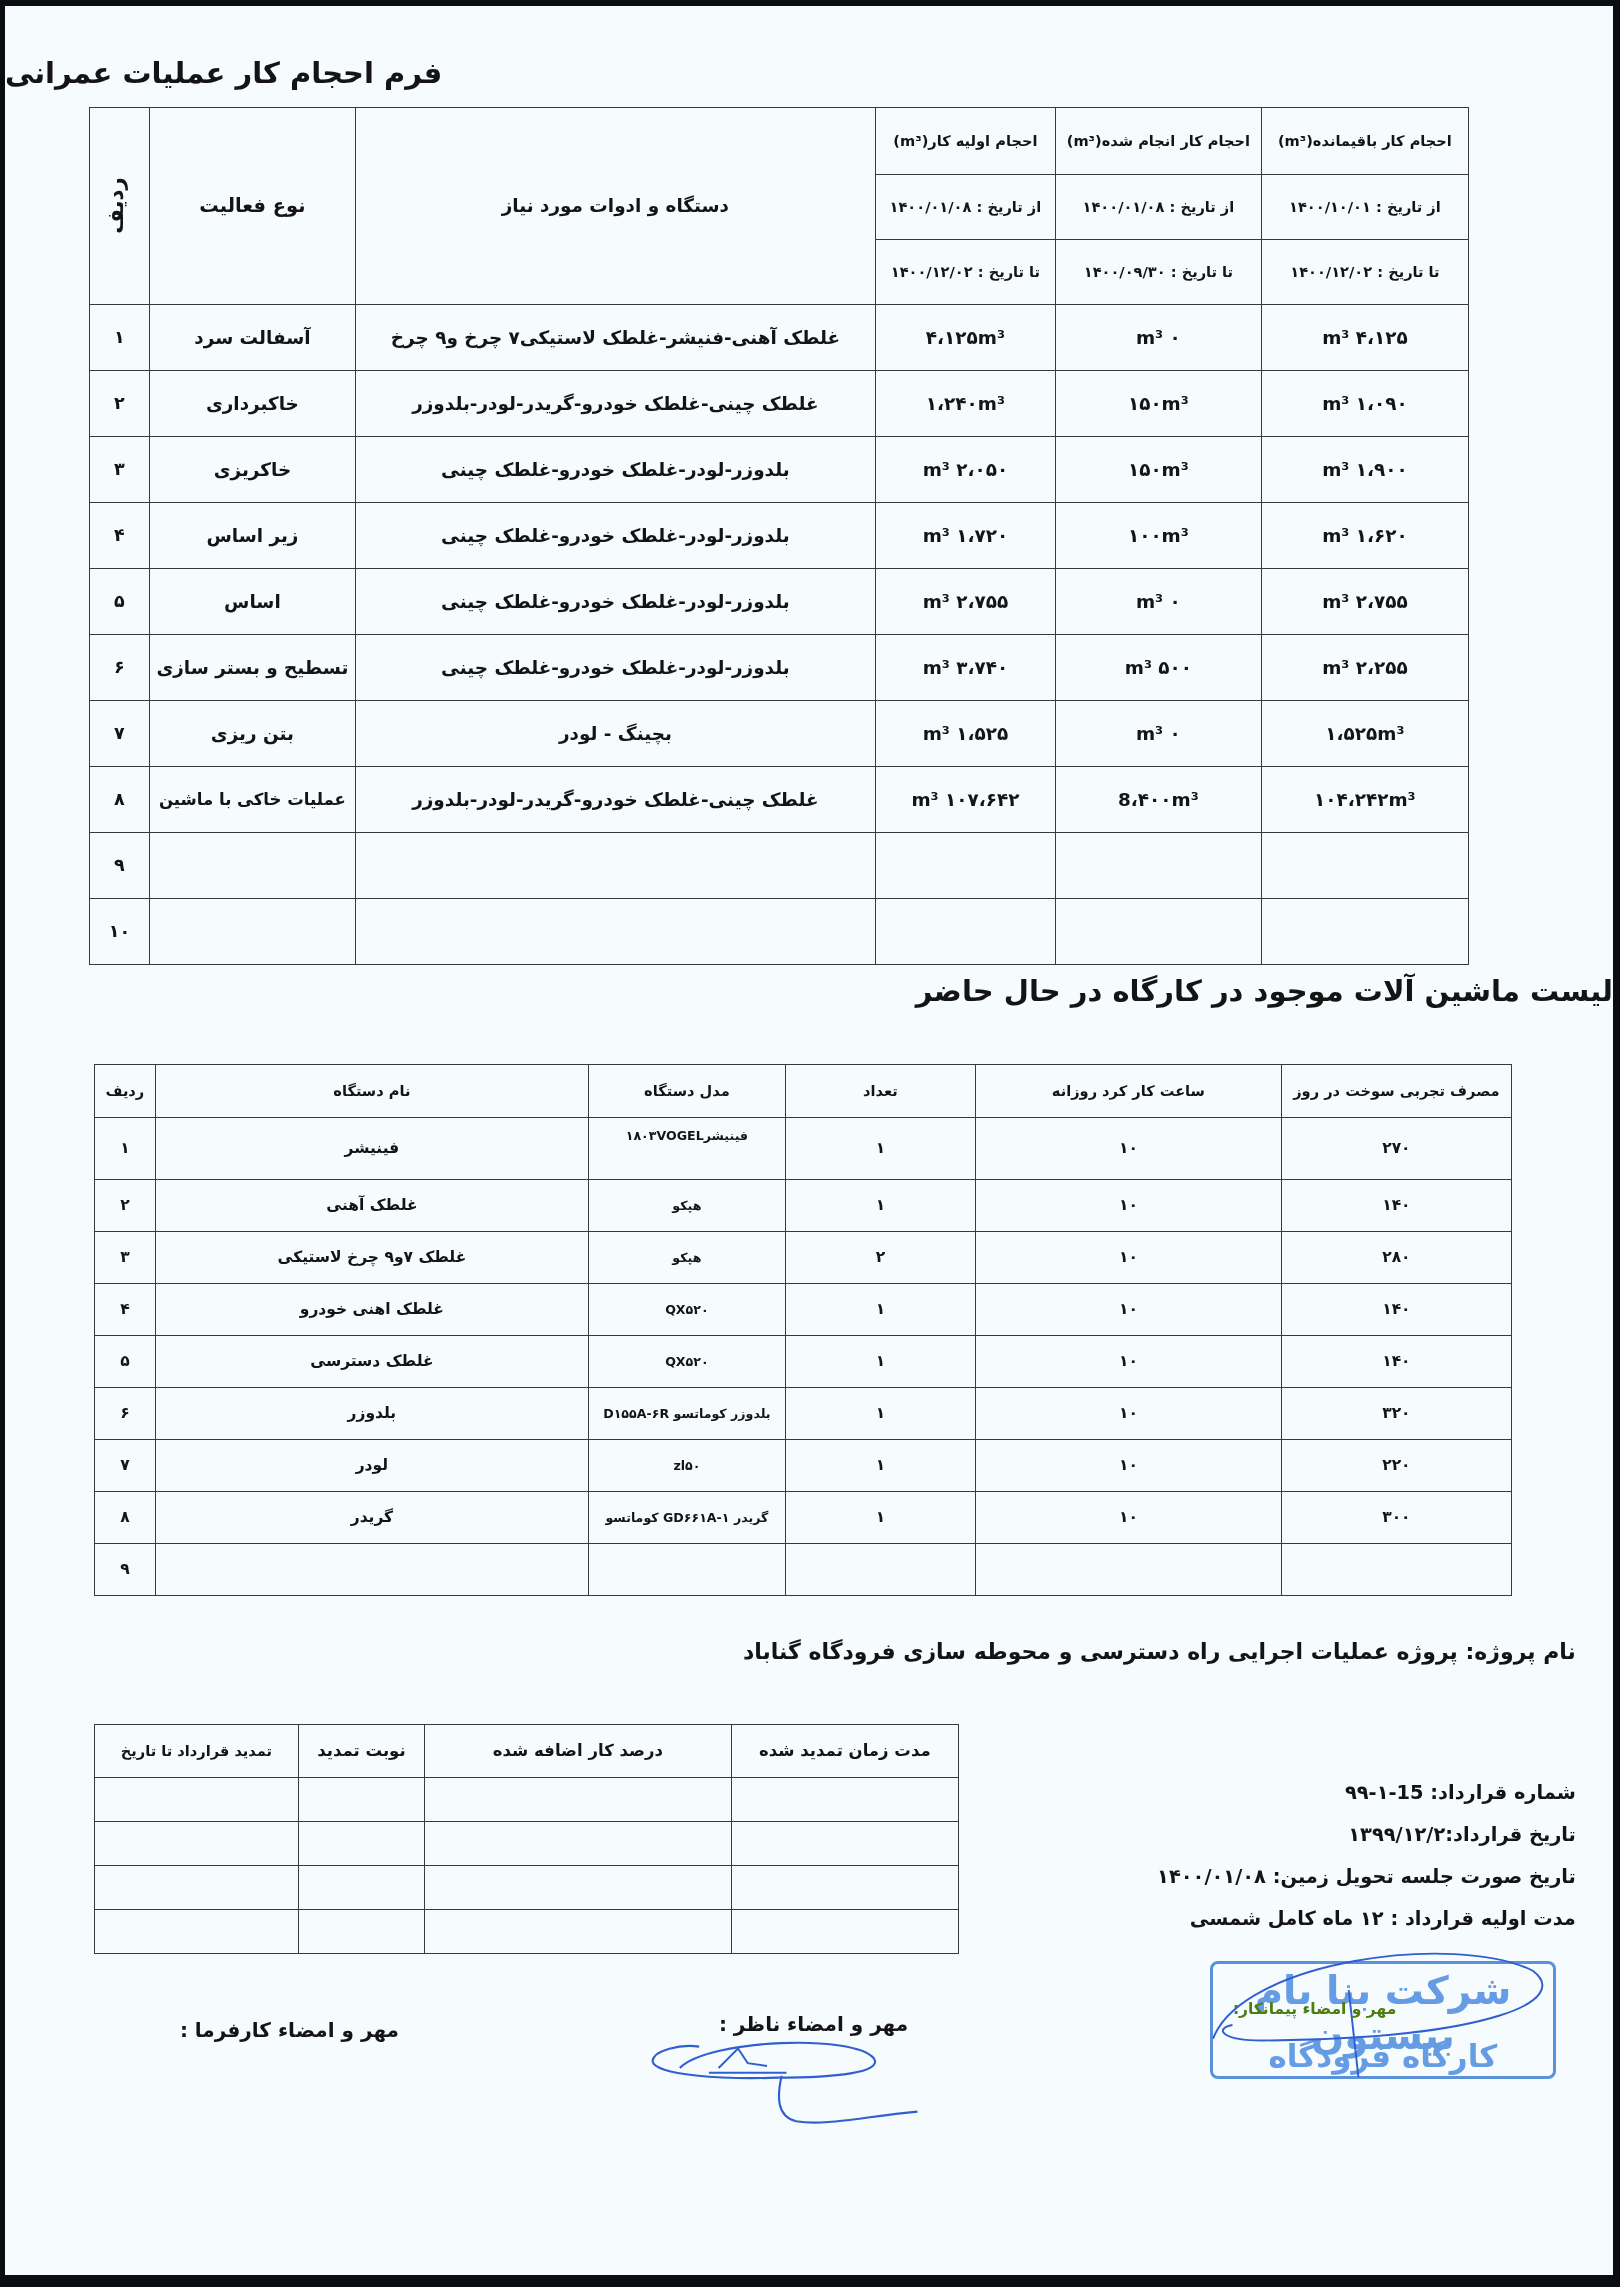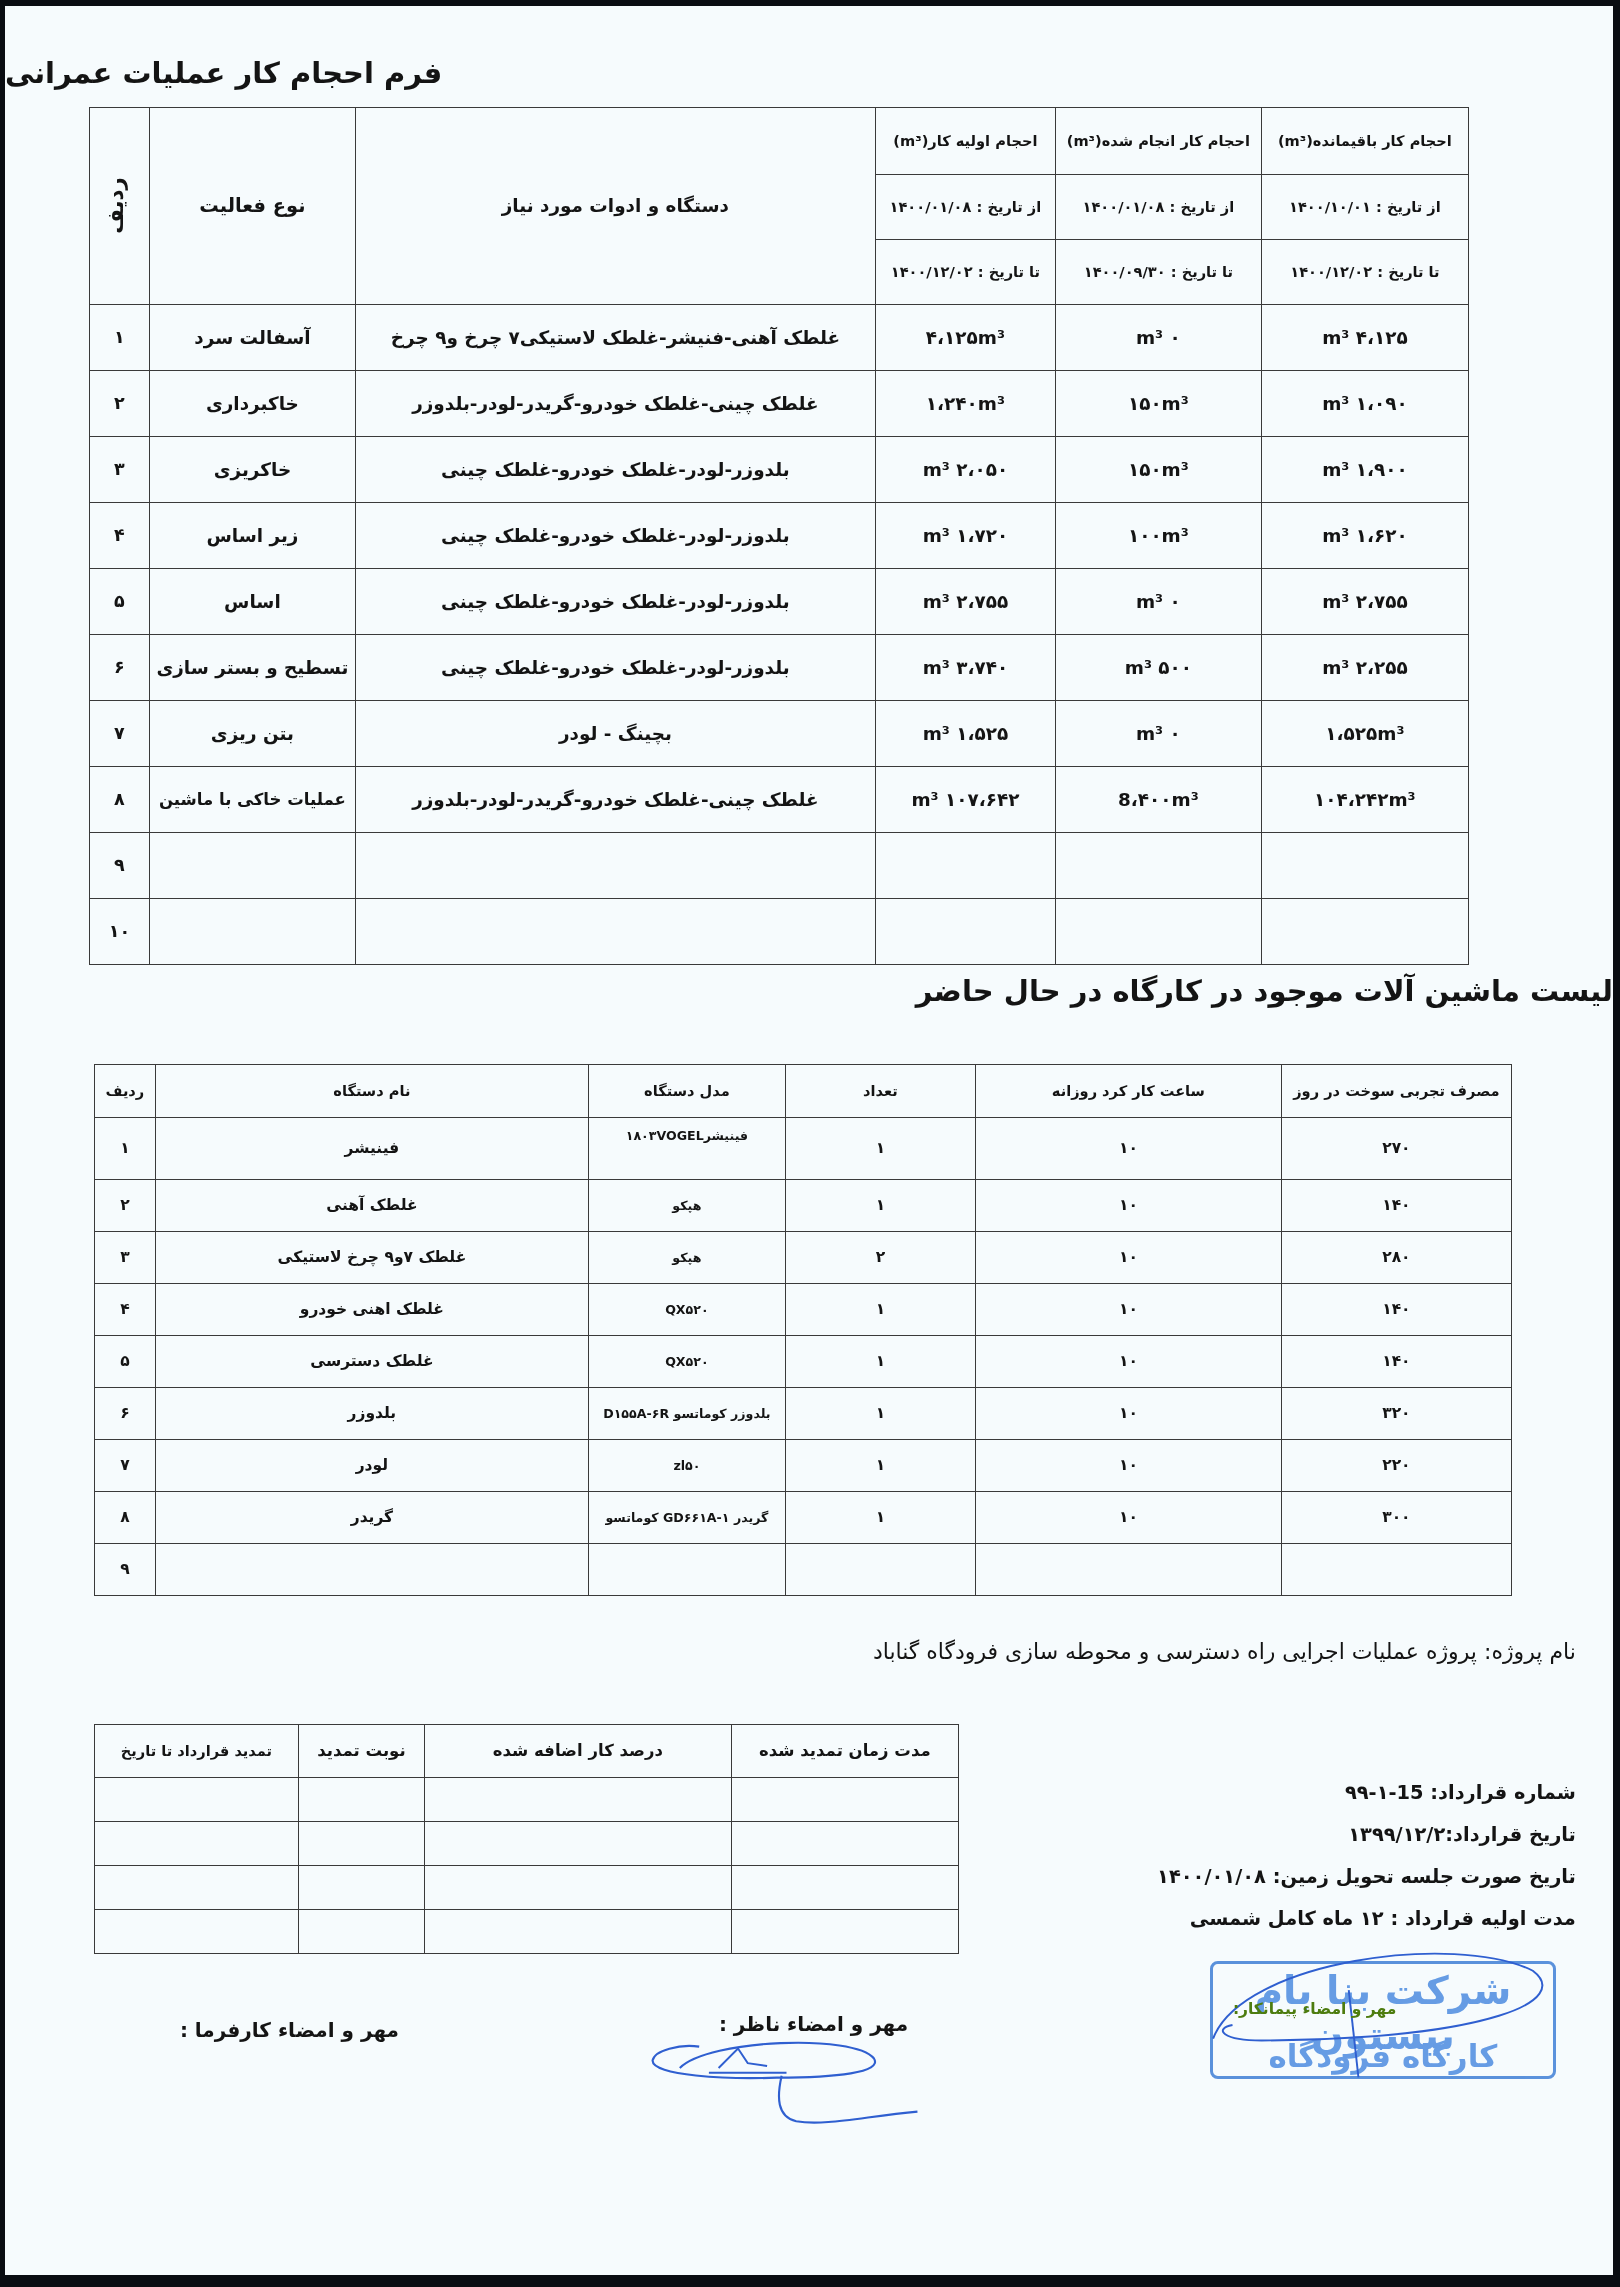--- a/index.html
+++ b/index.html
@@ -43,21 +43,21 @@
       font-size: 21.3px;
     }
     
     #t2 { left: 89px; top: 1058px; width: 1397px; }
     #t2 th { font-size: 14.6px; height: 52px; }
     #t2 td { font-size: 15.5px; height: 51px; }
     #t2 td.model { font-size: 12.6px; }
     
     .project {
       position: absolute; right: 37px; top: 1633px;
-      font-size: 22px; font-weight: normal;
+      font-size: 22px; font-weight: bold;
     }
     
     #t3 { left: 89px; top: 1718px; width: 864px; }
     #t3 th { font-size: 16.5px; height: 52px; }
     #t3 td { height: 43px; }
     
     .info {
       position: absolute; right: 406px; top: 1766px;
       font-size: 19.4px; font-weight: bold; line-height: 42px;
       text-align: right;

